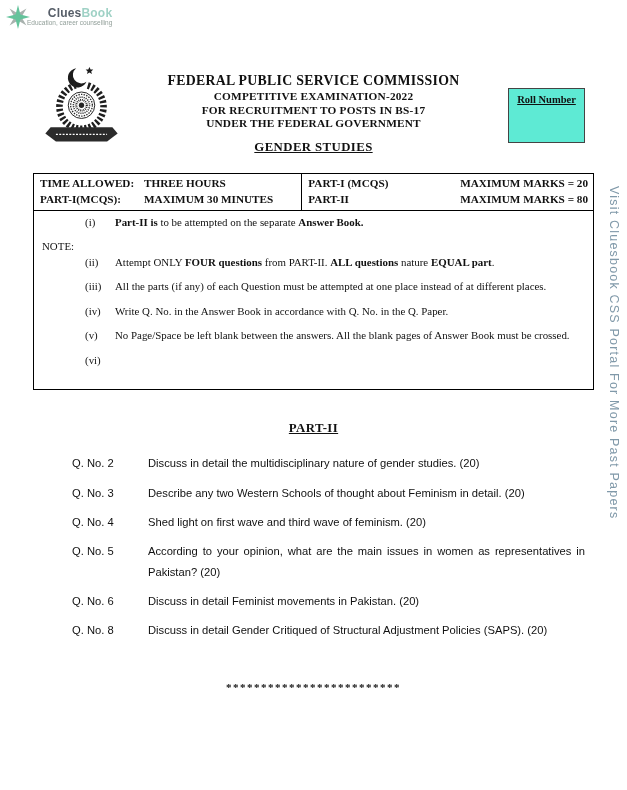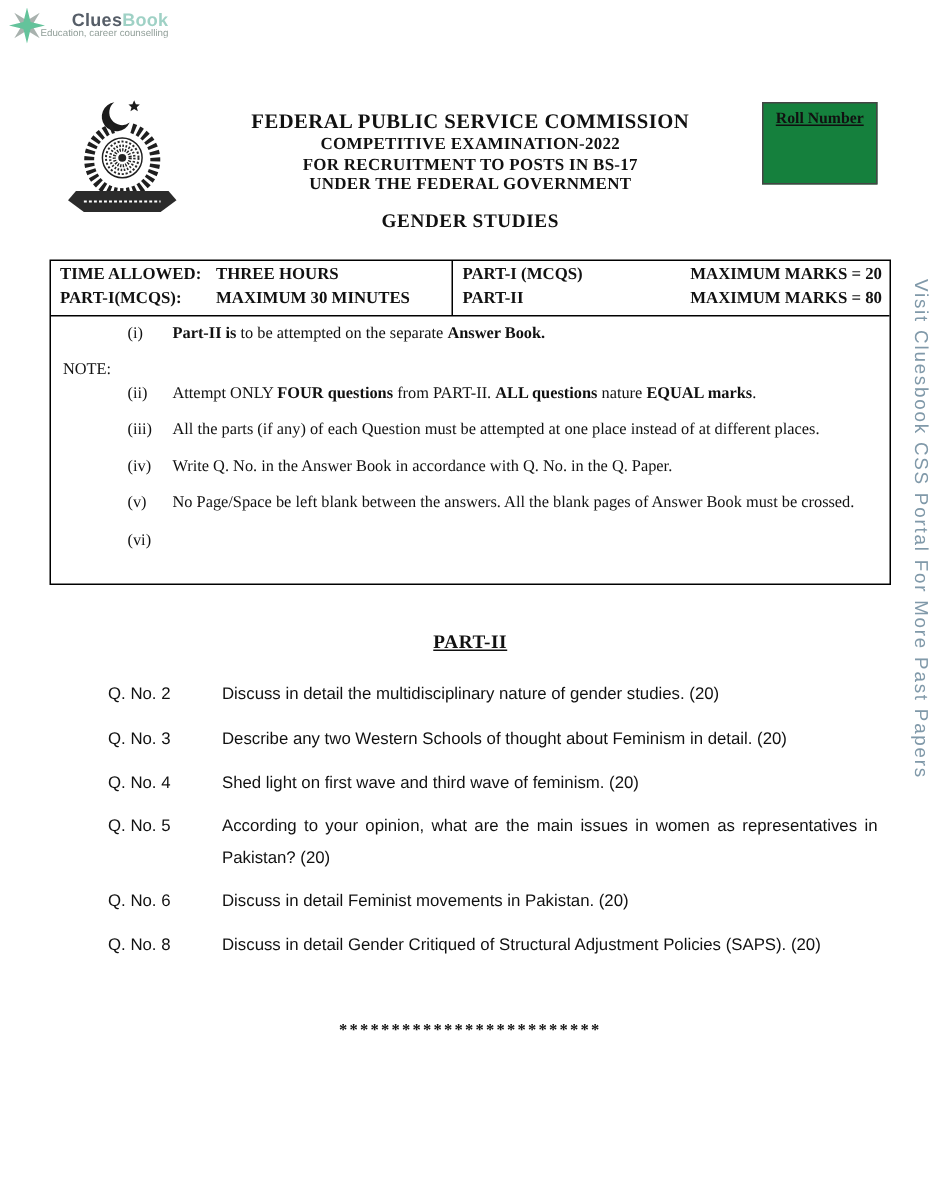--- a/index.html
+++ b/index.html
@@ -26,28 +26,28 @@
     position:absolute;top:186px;right:6px;
     writing-mode:vertical-rl;
     font-family:"Liberation Sans",sans-serif;
     font-size:12.5px;letter-spacing:1.2px;
     color:#8099a9;
   }
 
   
   .emblem{position:absolute;left:33px;top:64px;}
   .rollbox{
-    position:absolute;left:508px;top:68px;width:77px;height:55px;
-    border:1.5px solid #444;background:#15803d;box-sizing:border-box;text-align:center;
+    position:absolute;left:508px;top:88px;width:77px;height:55px;
+    border:1.5px solid #444;background:#5eead4;box-sizing:border-box;text-align:center;
   }
   .rollbox-label{font-weight:bold;font-size:10.5px;text-decoration:underline;margin-top:4px;display:inline-block;}
   .header-text{padding-top:74px;text-align:center;line-height:1;}
   .h-title{font-size:13.8px;font-weight:bold;letter-spacing:.3px;margin-bottom:3px;}
   .h-sub{font-size:11.3px;font-weight:bold;margin-top:2.5px;letter-spacing:.2px;}
-  .h-subject{font-size:12.8px;font-weight:bold;margin-top:11px;letter-spacing:.4px;}
+  .h-subject{font-size:12.8px;font-weight:bold;text-decoration:underline;margin-top:11px;letter-spacing:.4px;}
 
   
   .info-box{
     margin:20px 33px 0 33px;
     border:1.6px solid #000;
   }
   .info-row{display:flex;border-bottom:1.4px solid #000;}
   .info-left{width:48%;border-right:1.4px solid #000;padding:2px 4px 3px 6px;box-sizing:border-box;}
   .info-right{flex:1;padding:2px 5px 3px 6px;box-sizing:border-box;}
   .info-line{display:flex;font-weight:bold;font-size:11.2px;line-height:1.38;}
@@ -147,21 +147,21 @@
 
     <div class="note">
       <div class="note-row">
         <span class="note-label">NOTE:</span>
         <span class="note-num">(i)</span>
         <span class="note-text"><b>Part-II is</b><span> to be attempted on the separate </span><b>Answer Book.</b></span>
       </div>
       <div class="note-row">
         <span class="note-label"></span>
         <span class="note-num">(ii)</span>
-        <span class="note-text"><span>Attempt ONLY </span><b>FOUR questions</b><span> from PART-II. </span><b>ALL questions</b><span> nature </span><b>EQUAL marks</b><span>.</span></span>
+        <span class="note-text"><span>Attempt ONLY </span><b>FOUR questions</b><span> from PART-II. </span><b>ALL questions</b><span> nature </span><b>EQUAL part</b><span>.</span></span>
       </div>
       <div class="note-row">
         <span class="note-label"></span>
         <span class="note-num">(iii)</span>
         <span class="note-text">All the parts (if any) of each Question must be attempted at one place instead of at different places.</span>
       </div>
       <div class="note-row">
         <span class="note-label"></span>
         <span class="note-num">(iv)</span>
         <span class="note-text">Write Q. No. in the Answer Book in accordance with Q. No. in the Q. Paper.</span>

